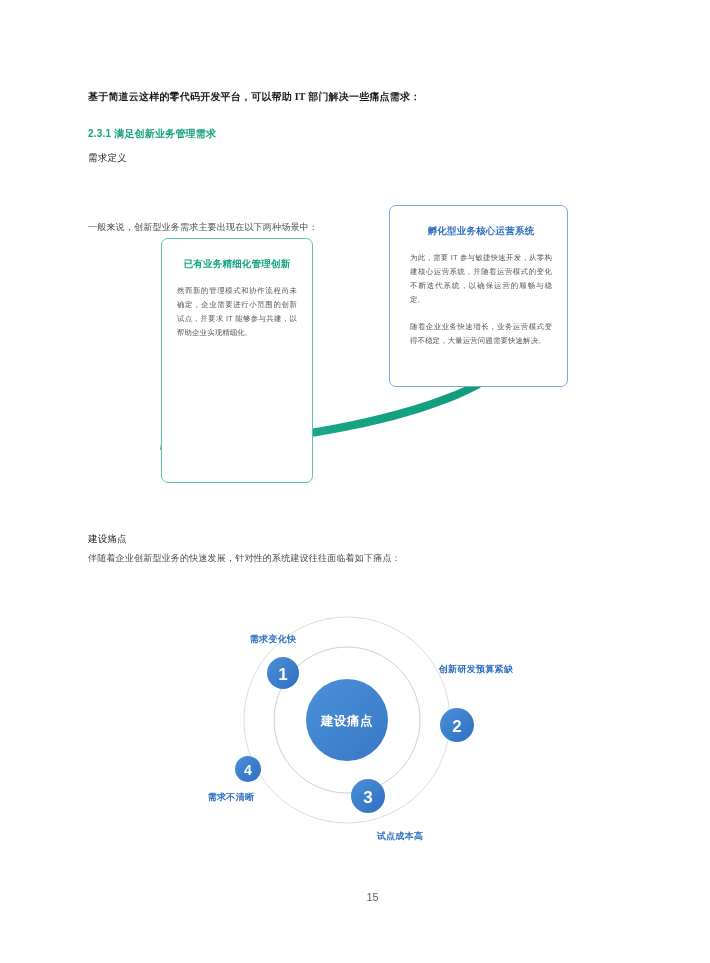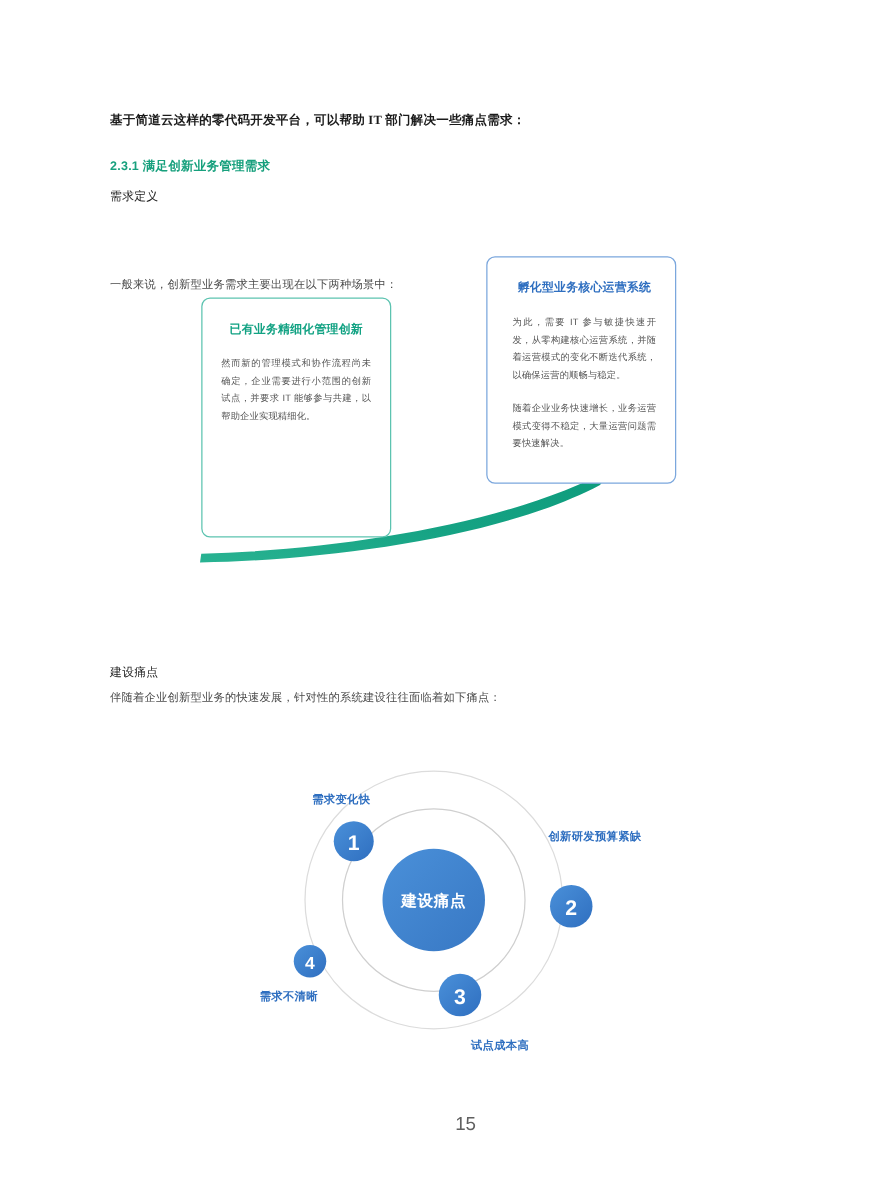--- a/index.html
+++ b/index.html
@@ -72,27 +72,27 @@
     position: absolute;
     box-sizing: border-box;
     border-radius: 7px;
     background: #ffffff;
     padding: 18px 15px 14px 15px;
   }
   .card-left {
     left: 161px;
     top: 238px;
     width: 152px;
-    height: 192px;
+    height: 245px;
     border: 1.2px solid #5cc3b0;
   }
   .card-right {
     left: 389px;
     top: 205px;
-    width: 152px;
+    width: 179px;
     height: 182px;
     border: 1.2px solid #7ba7dd;
     padding-left: 20px;
   }
   .card-title {
     text-align: center;
     font-size: 9.5px;
     font-weight: bold;
     letter-spacing: 0.2px;
     margin: 0 0 13px 0;
@@ -150,21 +150,21 @@
     letter-spacing: 0.3px;
   }
 
   
   .page-number {
     position: absolute;
     left: 0;
     right: 0;
     top: 891px;
     text-align: center;
-    font-size: 15px;
+    font-size: 11px;
     color: #606060;
     margin-left: 35px;
   }
 </style>
 </head>
 <body>
 
 <div id="page">
 
   <div class="intro-lead">基于简道云这样的零代码开发平台，可以帮助 IT 部门解决一些痛点需求：</div>

